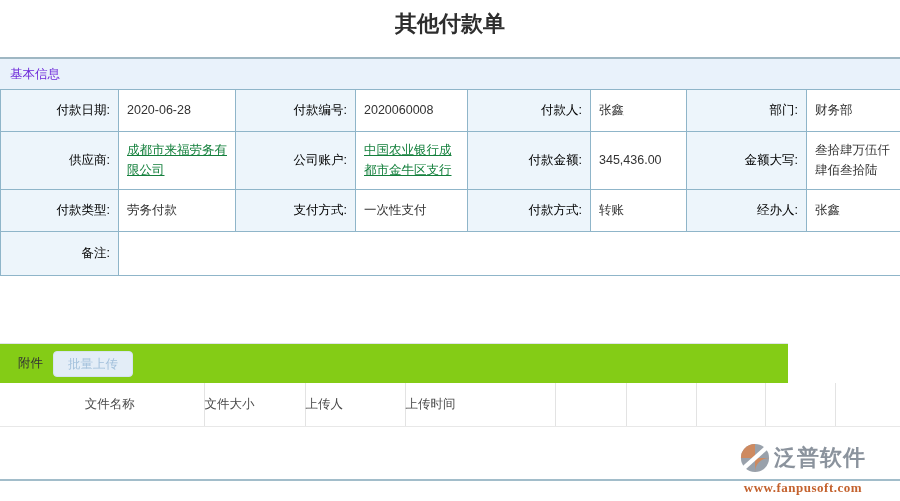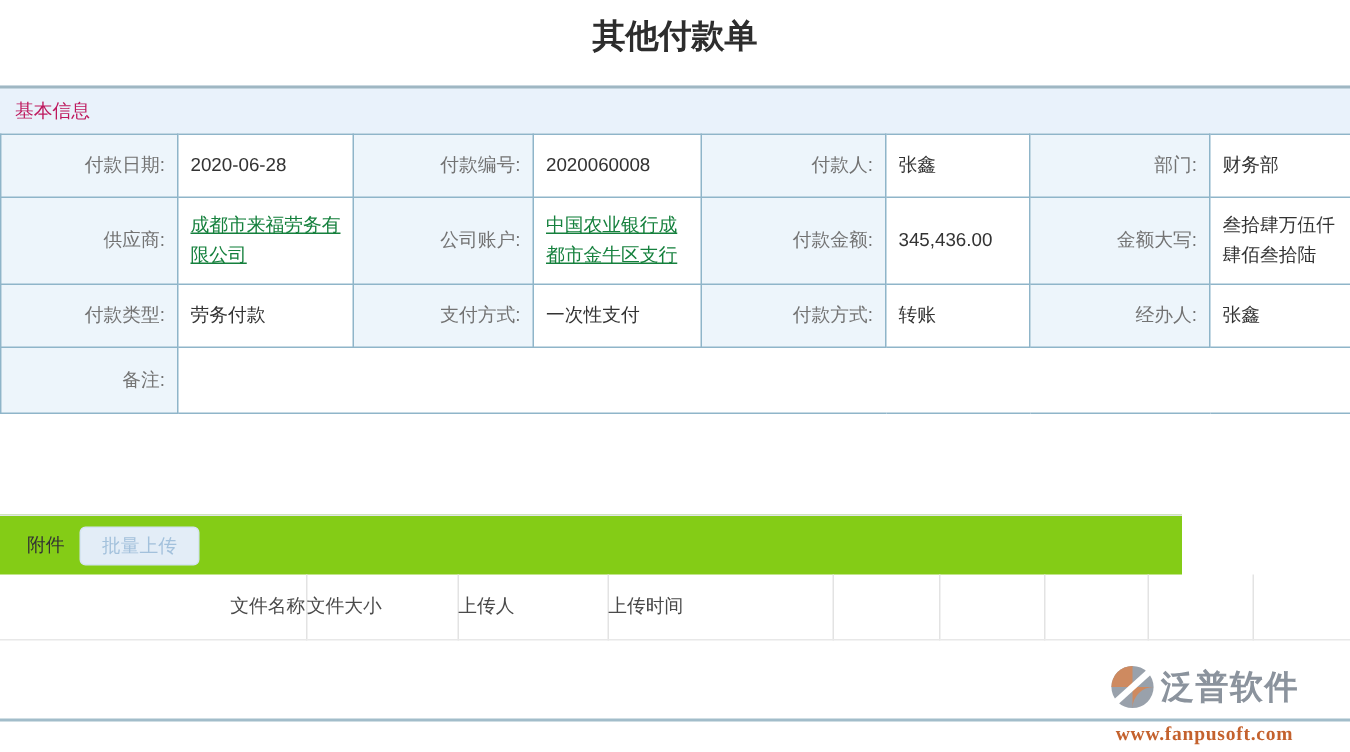--- a/index.html
+++ b/index.html
@@ -12,33 +12,33 @@
   .page { position:relative; width:900px; height:501px; background:#fff; }
 
   .title {
     position:absolute; top:9px; left:0; width:100%;
     text-align:center; font-size:22px; font-weight:bold; color:#2d2d2d;
   }
 
   .section-bar {
     position:absolute; top:57px; left:0; width:900px; height:32px;
     background:#e9f2fb; border-top:2px solid #9fb7c3;
-    font-size:12.5px; color:#be185d; line-height:30px; padding-left:10px;
+    font-size:12.5px; color:#6d28d9; line-height:30px; padding-left:10px;
   }
 
   table.info {
     position:absolute; top:89px; left:0; width:900px;
     border-collapse:collapse; table-layout:fixed; font-size:12.5px;
   }
   table.info td {
     border:1px solid #8fb5c9; vertical-align:middle;
     line-height:1.55; word-break:break-all;
   }
   table.info td.lbl {
-    background:#edf5fb; text-align:right; padding:4px 8px 4px 2px; color:#737373;
+    background:#edf5fb; text-align:right; padding:4px 8px 4px 2px; color:#000000;
   }
   table.info td.val { background:#fff; text-align:left; padding:4px 4px 4px 8px; }
   .r1 { height:42px; } .r2 { height:58px; } .r3 { height:42px; }
   .r4 { height:56px; } .r5 { height:44px; }
   a.cell-link { color:#15803d; text-decoration:underline; cursor:pointer; }
 
   .attach-bar {
     position:absolute; top:343px; left:0; width:788px; height:40px;
     background:#84cc16; border-top:1px solid #e0e5e9;
     display:flex; align-items:center; padding-left:18px;
@@ -54,21 +54,21 @@
   table.files {
     position:absolute; top:383px; left:0; width:900px; height:44px;
     border-collapse:collapse; table-layout:fixed;
     font-size:12.5px; color:#4a4a4a;
   }
   table.files th {
     font-weight:normal; border-right:1px solid #e3e3e3;
     border-bottom:1px solid #e8e8e8; height:43px; text-align:left;
   }
   table.files th:last-child { border-right:none; }
-  table.files th.first { text-align:right; padding-left:16px; }
+  table.files th.first { text-align:center; padding-left:16px; }
 
   .bottom-line {
     position:absolute; top:479px; left:0; width:900px; height:2px;
     background:#a2bdca;
   }
 
   .logo {
     position:absolute; right:8px; top:443px; width:178px;
     text-align:center; z-index:2;
   }

